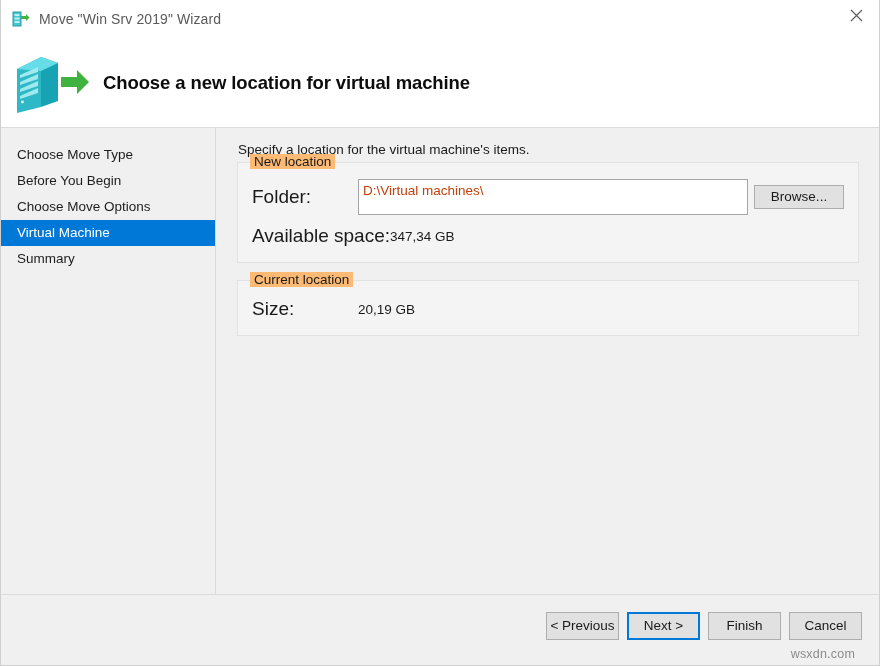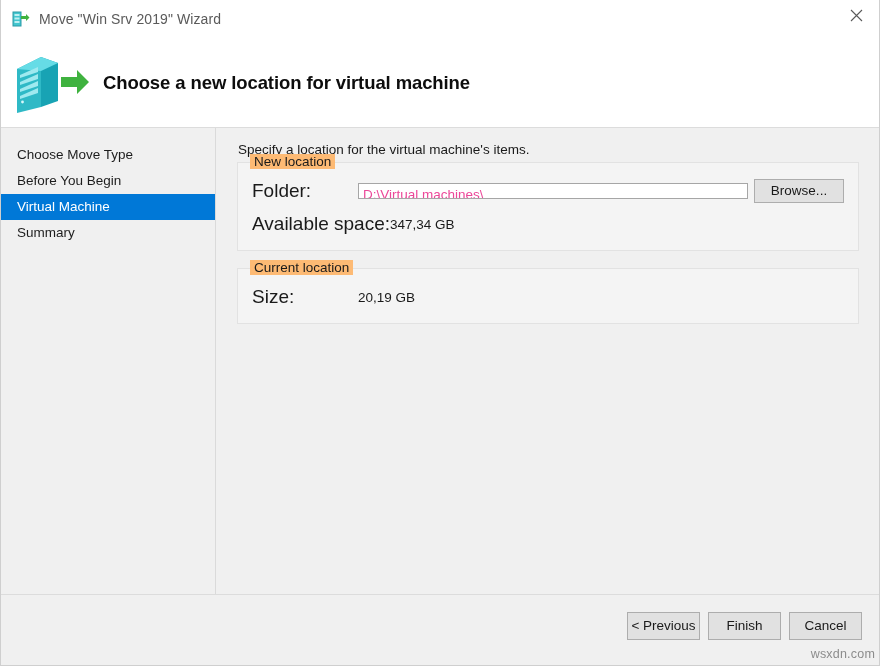--- a/index.html
+++ b/index.html
@@ -144,27 +144,27 @@
     color: #1a1a1a;
     white-space: nowrap;
   }
   .field-value {
     font-size: 13.5px;
     color: #1a1a1a;
     white-space: nowrap;
   }
   #folder-input {
     flex: 1 1 auto;
-    height: 16px;
+    height: 36px;
     background: #ffffff;
     border: 1px solid #a6a6a6;
     padding: 0 4px;
     font-family: "Liberation Sans", sans-serif;
     font-size: 13.5px;
-    color: #ec4899;
+    color: #c2410c;
     line-height: 22px;
     overflow: hidden;
     white-space: nowrap;
     margin-right: 6px;
   }
   #browse-button {
     flex: 0 0 90px;
     height: 24px;
     background: #e1e1e1;
     border: 1px solid #adadad;
@@ -199,21 +199,21 @@
     line-height: 26px;
     text-align: center;
     white-space: nowrap;
   }
   .footer-button.default {
     border: 2px solid #0078d7;
     line-height: 24px;
   }
   #watermark {
     position: absolute;
-    right: 4px; bottom: 4px;
+    right: 24px; bottom: 4px;
     font-size: 12.5px;
     color: #8c8c8c;
     letter-spacing: 0.2px;
   }
 </style>
 </head>
 <body>
 
 <div id="window">
 
@@ -253,20 +253,21 @@
       </svg>
     </span>
     <span id="header-title">Choose a new location for virtual machine</span>
   </div>
 
   <div id="body">
 
     <div id="sidebar">
       <div class="nav-item">Choose Move Type</div>
       <div class="nav-item">Before You Begin</div>
+      <div class="nav-item">Choose Move Options</div>
       <div class="nav-item selected">Virtual Machine</div>
       <div class="nav-item">Summary</div>
     </div>
 
     <div id="main">
 
       <p id="intro">Specify a location for the virtual machine's items.</p>
 
       <div class="groupbox">
         <span class="groupbox-title">New location</span>
@@ -291,18 +292,19 @@
             <span class="field-value">20,19 GB</span>
           </div>
         </div>
       </div>
 
     </div>
   </div>
 
   <div id="footer">
     <span class="footer-button">&lt; Previous</span>
+    <span class="footer-button default">Next &gt;</span>
     <span class="footer-button">Finish</span>
     <span class="footer-button">Cancel</span>
     <span id="watermark">wsxdn.com</span>
   </div>
 
 </div>
 
 </body></html>

